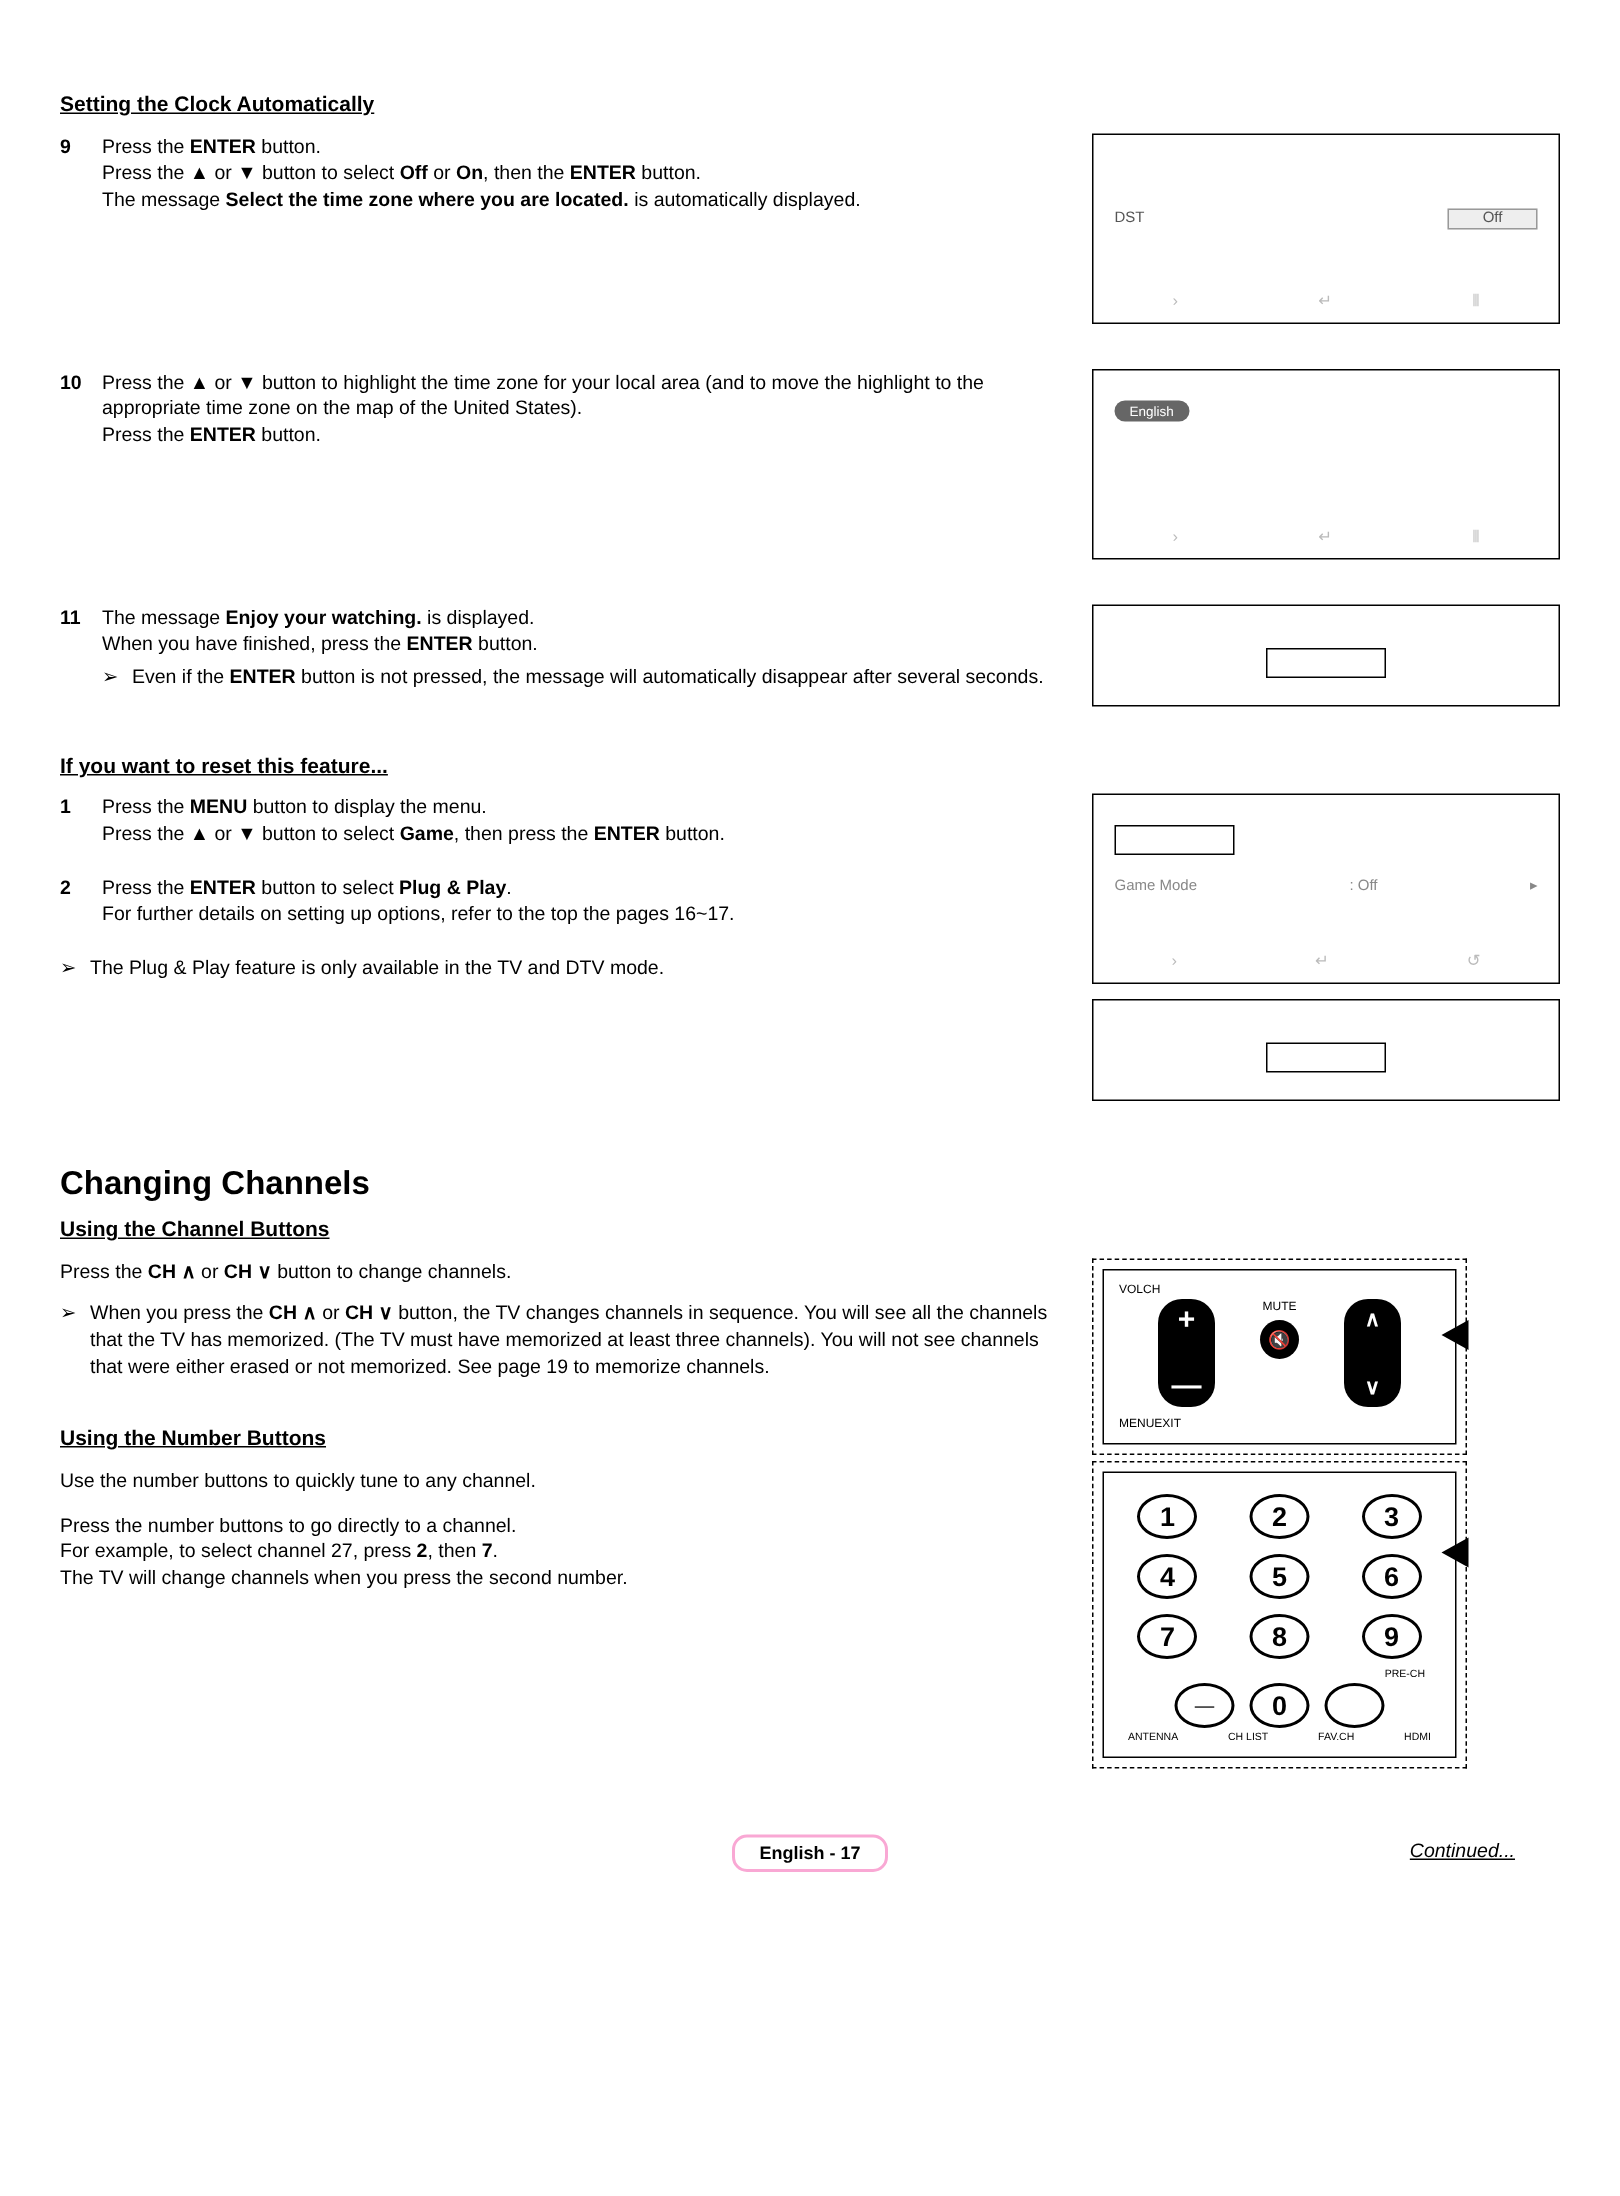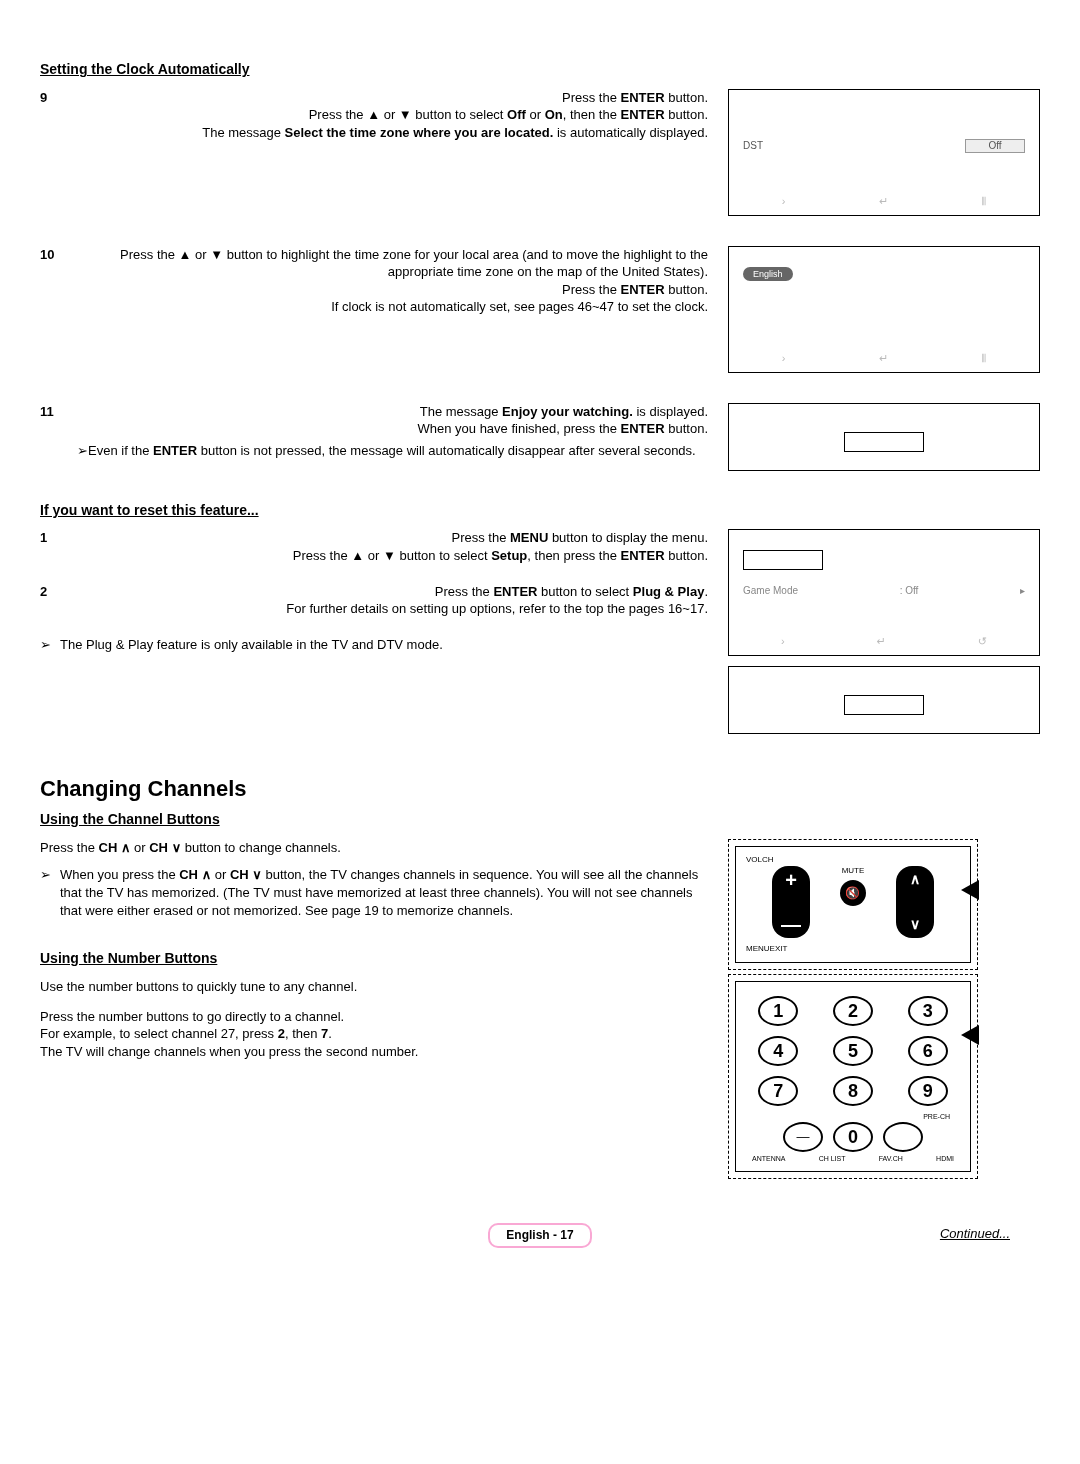--- a/index.html
+++ b/index.html
@@ -17,21 +17,21 @@
     font-weight: bold;
     text-decoration: underline;
     margin-bottom: 10px;
     font-size: 14px;
   }
   .row { display: flex; gap: 20px; margin-bottom: 20px; }
   .row .text-col { flex: 1; }
   .row .img-col { width: 312px; }
   .step { display: flex; margin-bottom: 18px; }
   .step .num { font-weight: bold; width: 28px; flex-shrink: 0; }
-  .step .body { flex: 1; text-align: right; }
+  .step .body { flex: 1; }
   .note-line { display: flex; margin: 4px 0 0 0; }
   .note-line .arrow { width: 20px; flex-shrink: 0; }
   .major-heading { font-weight: bold; font-size: 22px; margin-top: 30px; margin-bottom: 6px; }
   .osd-box {
     border: 1px solid #000;
     width: 100%;
     font-size: 10px;
     color: #555;
     position: relative;
     background: #fff;
@@ -154,21 +154,20 @@
 <div class="row">
   <div class="text-col">
 
     <div class="step">
       <div class="num">10</div>
       <div class="body">
         <div>Press the ▲ or ▼ button to highlight the time zone for your local area (and to move the highlight to the appropriate time zone on the map of the United States).</div>
         <div>
           <span>Press the </span><b>ENTER</b><span> button.</span>
         </div>
-        <div>If clock is not automatically set, see pages 46~47 to set the clock.</div>
       </div>
     </div>
   </div>
   <div class="img-col">
     <div class="osd-box">
       <div class="osd-inner">
         <span class="pill">English</span>
       </div>
       <div class="osd-footer">
         <span class="footer-icon">›</span>
@@ -213,21 +212,21 @@
 
 <div class="row">
   <div class="text-col">
     <div class="step">
       <div class="num">1</div>
       <div class="body">
         <div>
           <span>Press the </span><b>MENU</b><span> button to display the menu.</span>
         </div>
         <div>
-          <span>Press the ▲ or ▼ button to select </span><b>Setup</b><span>, then press the </span><b>ENTER</b><span> button.</span>
+          <span>Press the ▲ or ▼ button to select </span><b>Game</b><span>, then press the </span><b>ENTER</b><span> button.</span>
         </div>
       </div>
     </div>
     <div class="step">
       <div class="num">2</div>
       <div class="body">
         <div>
           <span>Press the </span><b>ENTER</b><span> button to select </span><b>Plug &amp; Play</b><span>.</span>
         </div>
         <div>For further details on setting up options, refer to the top the pages 16~17.</div>

